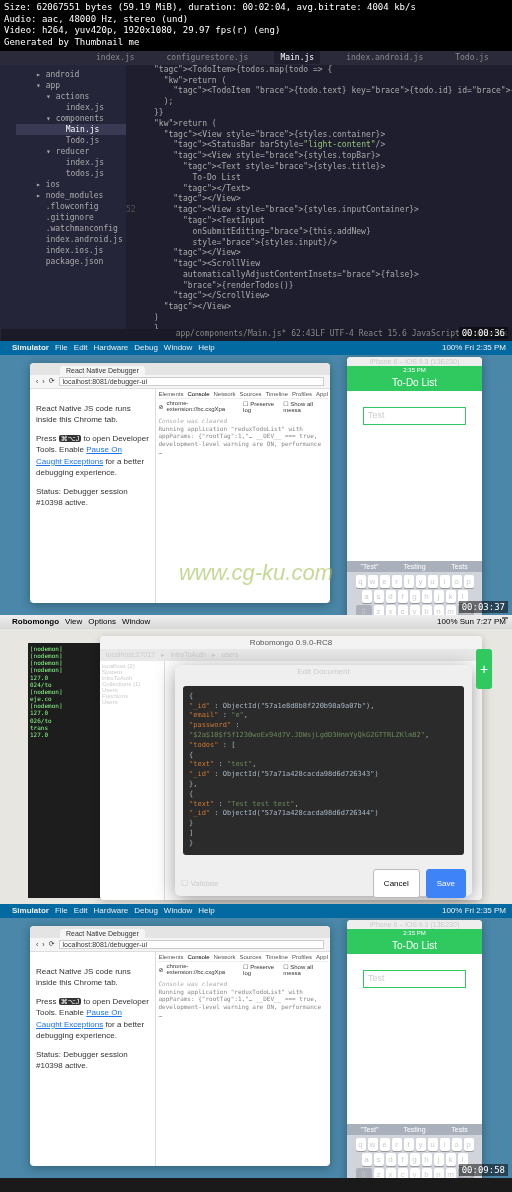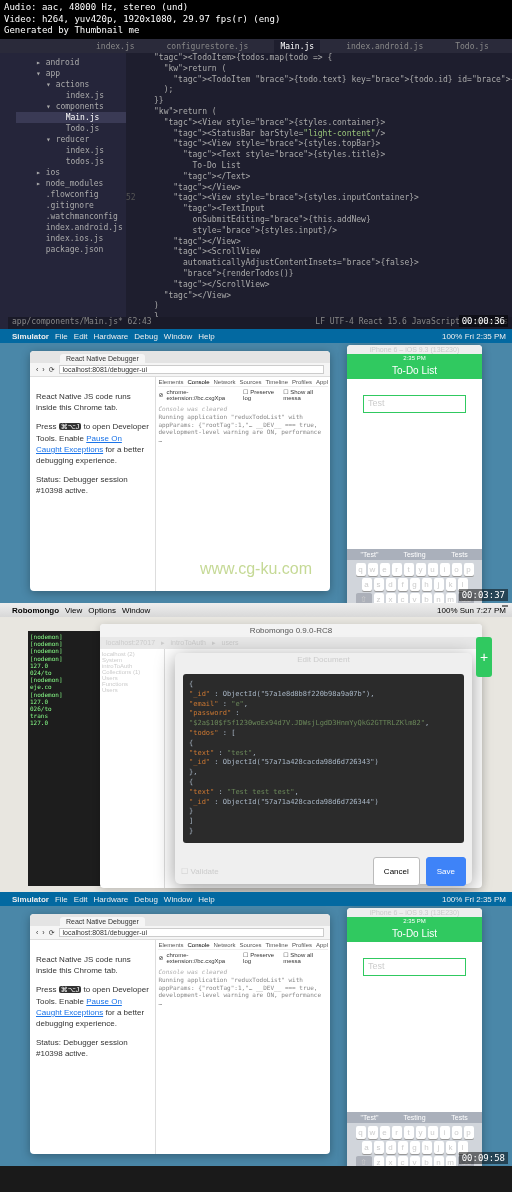--- a/index.html
+++ b/index.html
@@ -82,40 +82,41 @@
     font-size: 8px;
     line-height: 1.35;
     overflow: hidden;
     color: #aaa;
   }
   .code .line { white-space: pre; }
   .ln { display:inline-block; width: 20px; text-align: left; color: #555; margin-right: 8px;}
   .str { color: #98c379; }
   .statusbar {
     position: absolute;
-    bottom: 0; left:8px; right:0;
+    bottom: 0; left:1px; right:0;
     height: 12px;
     background: #1a1a28;
     color: #888;
     font-size: 8px;
     display: flex;
-    justify-content: space-between;
+    justify-content: flex-end;
     padding: 0 4px;
   }
   .watermark {
     position: absolute;
     left: 50%;
     transform: translateX(-50%);
     top: 560px;
     color: #9fc050;
-    font-size: 16px;
+    font-size: 22px;
     font-family: Arial;
     opacity: 0.6;
     z-index: 10;
     pointer-events: none;
+    font-style: italic;
   }
 
   
   .menubar {
     background: linear-gradient(#eee,#d8d8d8);
     height: 14px;
     display: flex;
     align-items: center;
     font-size: 8px;
     color: #000;
@@ -235,20 +236,21 @@
   .robo .modalbtns .sp{flex:1;}
   .robo .modalbtns button{ font-size:8px; padding:9px 10px; border-radius:3px; border:1px solid #bbb; background:#fff;}
   .robo .modalbtns button.pri{ background:#3e83f8; color:#fff; border-color:#3e83f8;}
 
   .greenfab{ position:absolute; right:20px; top:20px; width:16px; height:40px; background:#30c960; color:#fff; display:flex;align-items:center;justify-content:center; border-radius:3px; font-size:14px;}
 </style>
 </head>
 <body>
 
 <div class="meta">
+  <div>Size: 62067551 bytes (59.19 MiB), duration: 00:02:04, avg.bitrate: 4004 kb/s</div>
   <div>Audio: aac, 48000 Hz, stereo (und)</div>
   <div>Video: h264, yuv420p, 1920x1080, 29.97 fps(r) (eng)</div>
   <div>Generated by Thumbnail me</div>
 </div>
 
 <div class="section">
   <div class="topbar">
     <span class="tab">index.js</span>
     <span class="tab">configurestore.js</span>
     <span class="tab active">Main.js</span>

